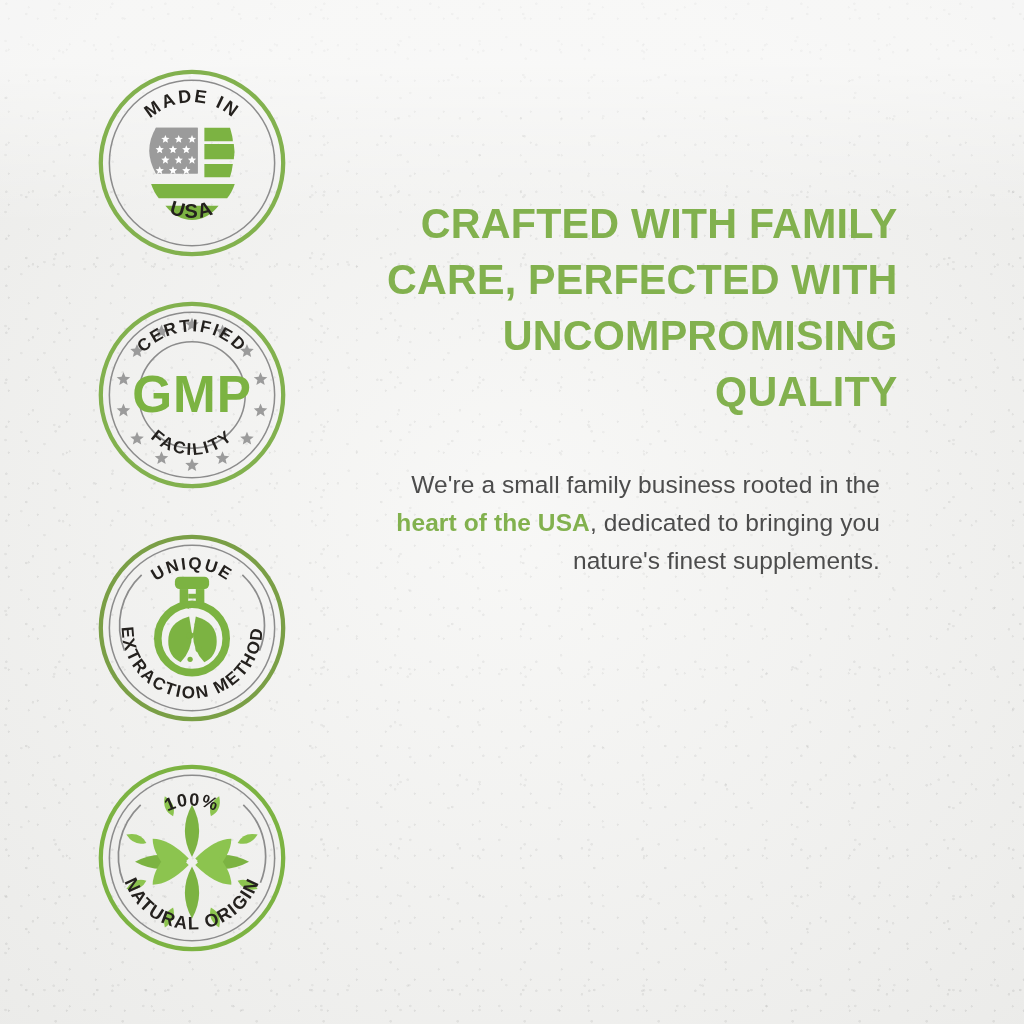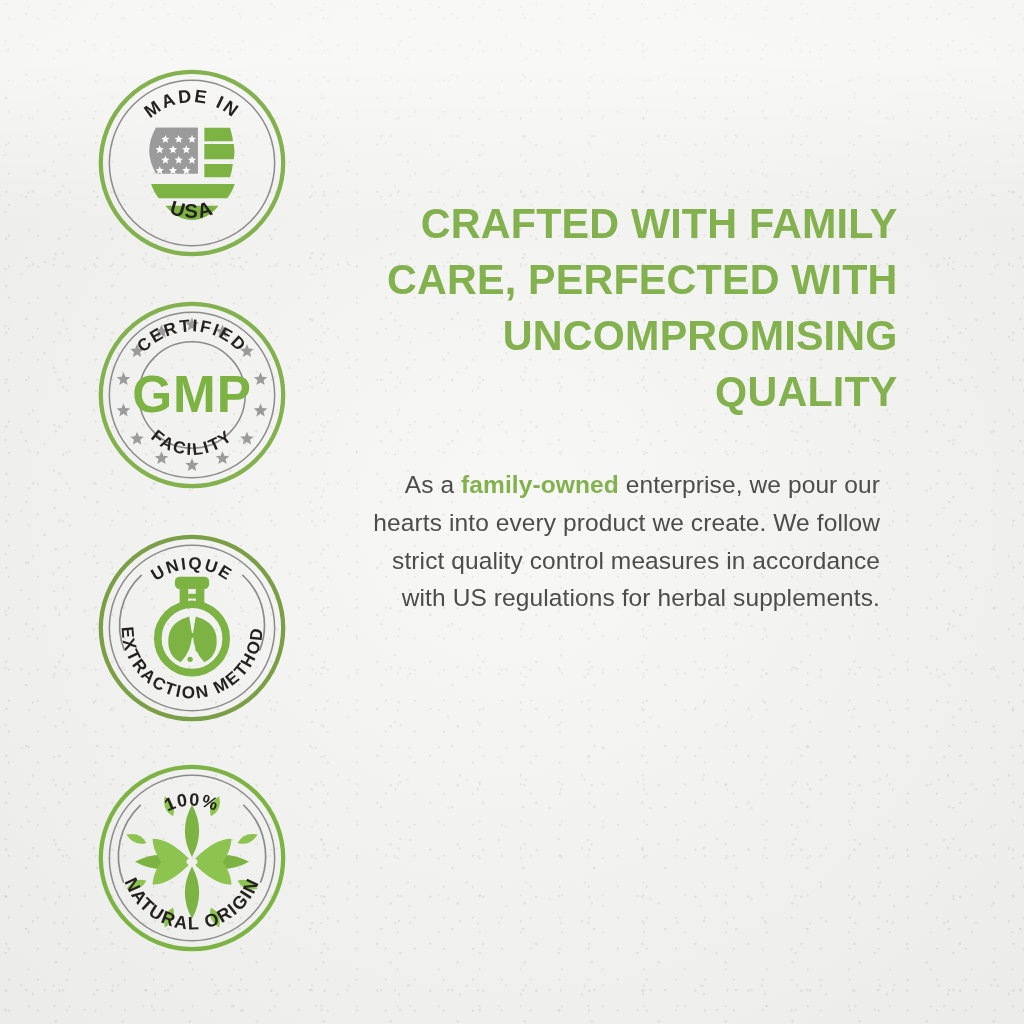--- a/index.html
+++ b/index.html
@@ -265,16 +265,16 @@
     </div>
 
   </div>
 
   <div class="copy">
     <h1 class="headline">CRAFTED WITH FAMILY
 CARE, PERFECTED WITH
 UNCOMPROMISING
 QUALITY</h1>
     <div class="body">
-      <p class="para" id="p2"><span>As a </span><span class="hl">family-owned</span><span> enterprise, we pour our hearts into every product we create. We follow strict quality control measures in accordance with US regulations for herbal supplements.</span></p>
+      <p class="para" id="p1"><span>We're a small family business rooted in the </span><span class="hl">heart of the USA</span><span>, dedicated to bringing you nature's finest supplements.</span></p>
     </div>
   </div>
 </div>
 
 </body></html>

